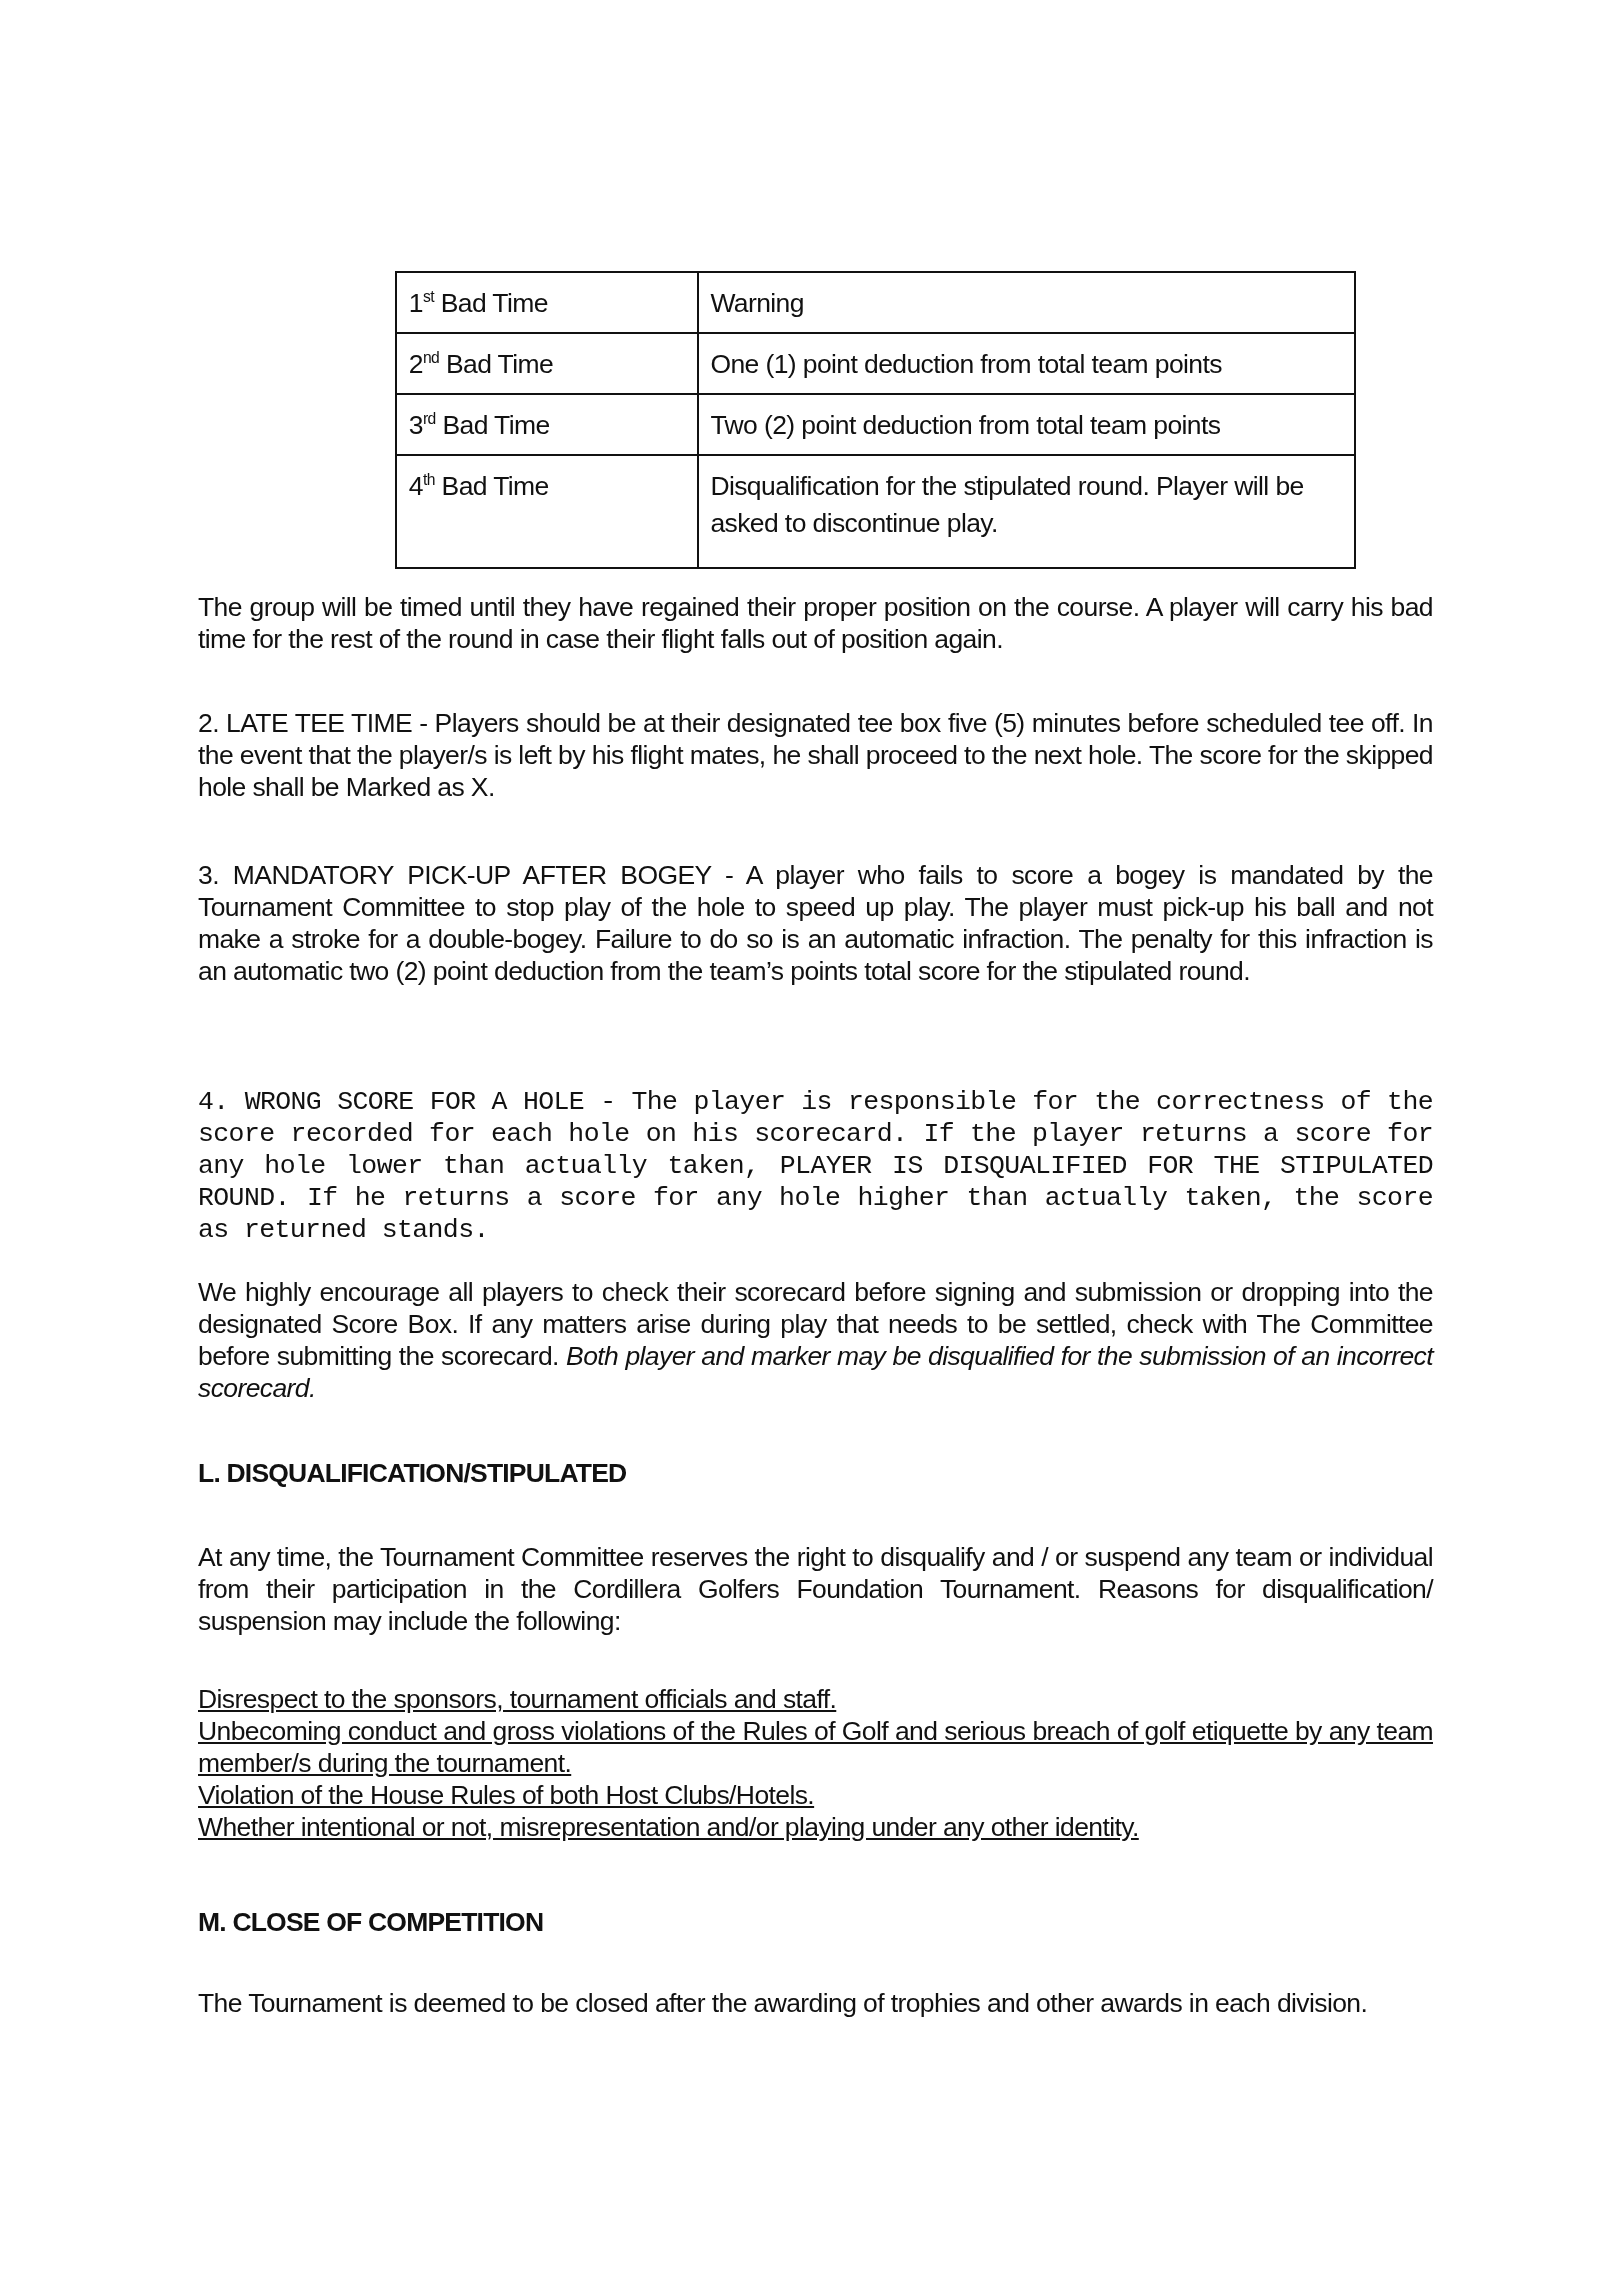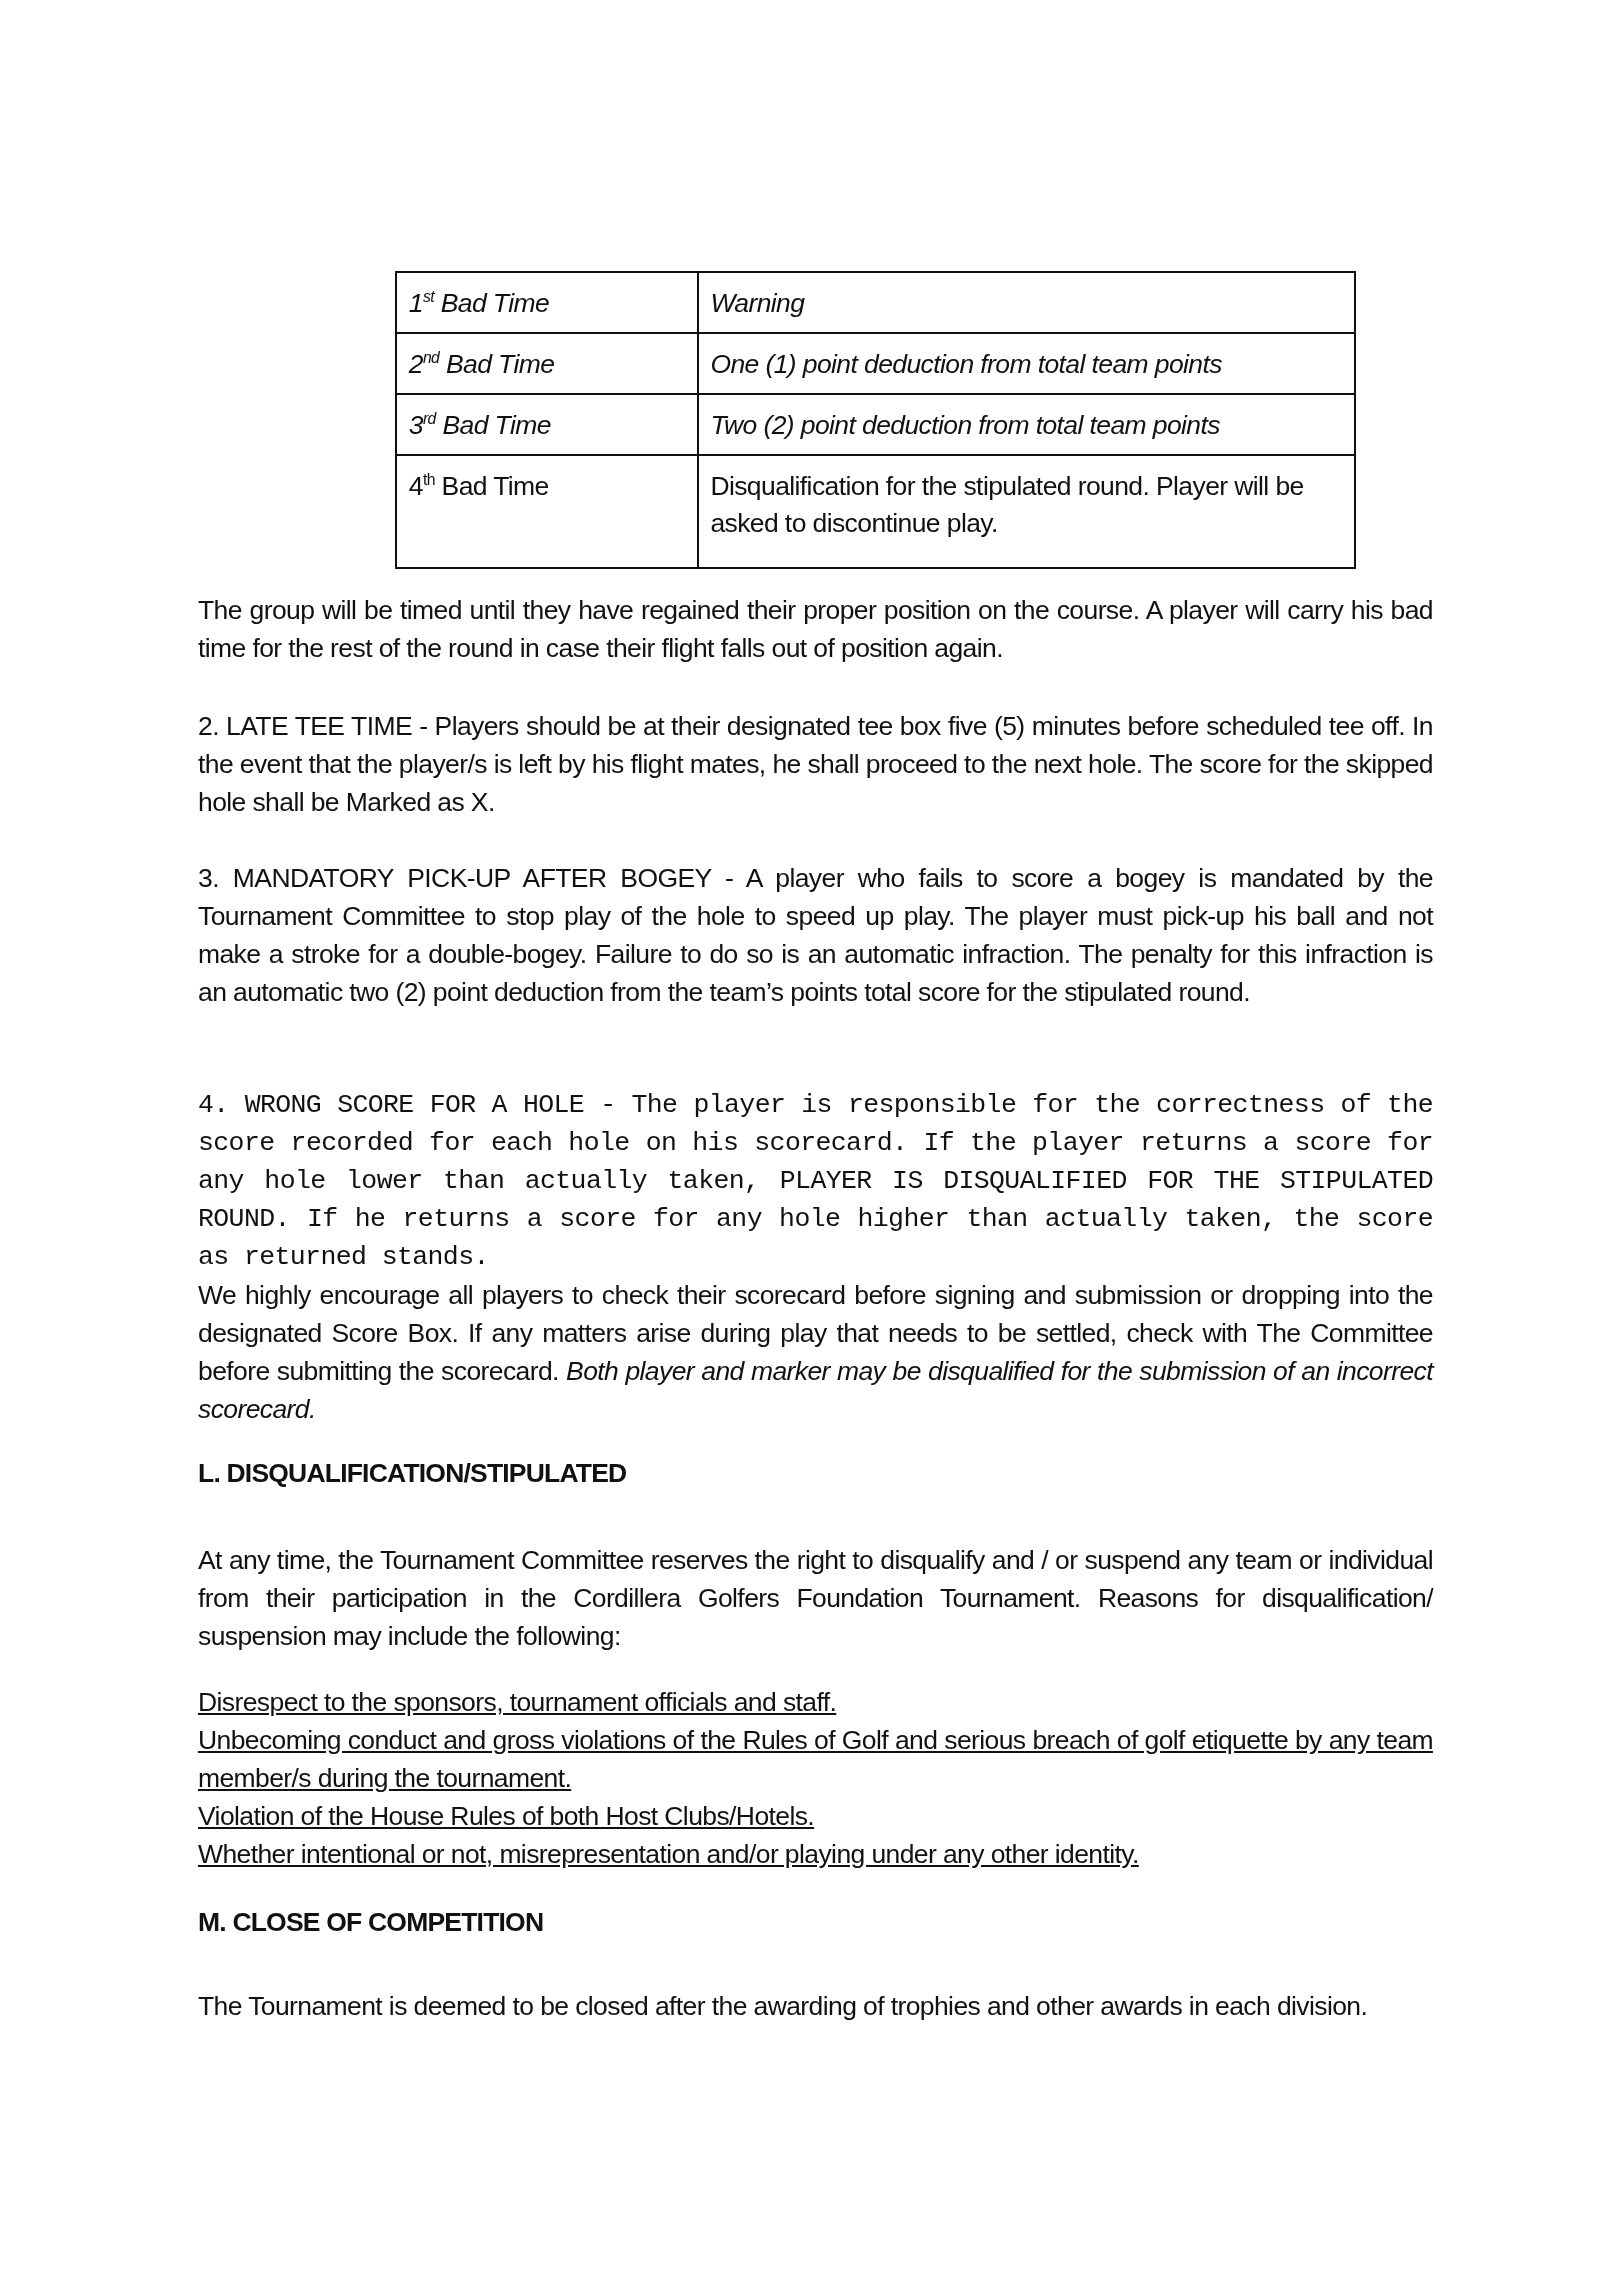--- a/index.html
+++ b/index.html
@@ -5,25 +5,25 @@
   html, body { margin: 0; padding: 0; background: #ffffff; }
   body { width: 1621px; height: 2293px; position: relative; overflow: hidden;
          font-family: "Liberation Sans", sans-serif; color: #111111; }
   .page { position: absolute; left: 0; top: 0; width: 1621px; height: 2293px; background: #ffffff; }
 
   table.bad-time { position: absolute; left: 395px; top: 271px; width: 961px;
                    border-collapse: collapse; font-size: 26.5px; letter-spacing: -0.6px; }
   table.bad-time td { border: 2px solid #111; vertical-align: top; padding: 11.8px 11.8px 7.8px 11.8px;
                       line-height: 37px; }
   table.bad-time td.c1 { width: 276px; }
-  table.bad-time tr.r { height: 61px; font-style: italic; }
+  table.bad-time tr.r { height: 61px; }
   table.bad-time tr.r4 { height: 113px; }
   table.bad-time sup { font-size: 15.7px; vertical-align: 9.8px; line-height: 0; }
 
-  .txt { position: absolute; left: 198px; width: 1235px; font-size: 26.5px; line-height: 38px;
+  .txt { position: absolute; left: 198px; width: 1235px; font-size: 26.5px; line-height: 32px;
          letter-spacing: -0.6px; text-align: justify; margin: 0; }
   .txt.last { text-align-last: left; }
   .heading { position: absolute; left: 198px; font-size: 26.5px; font-weight: bold; margin: 0;
              letter-spacing: -0.8px; }
   .list-item { display: block; }
   em { font-style: italic; }
 </style>
 </head>
 <body>
 

